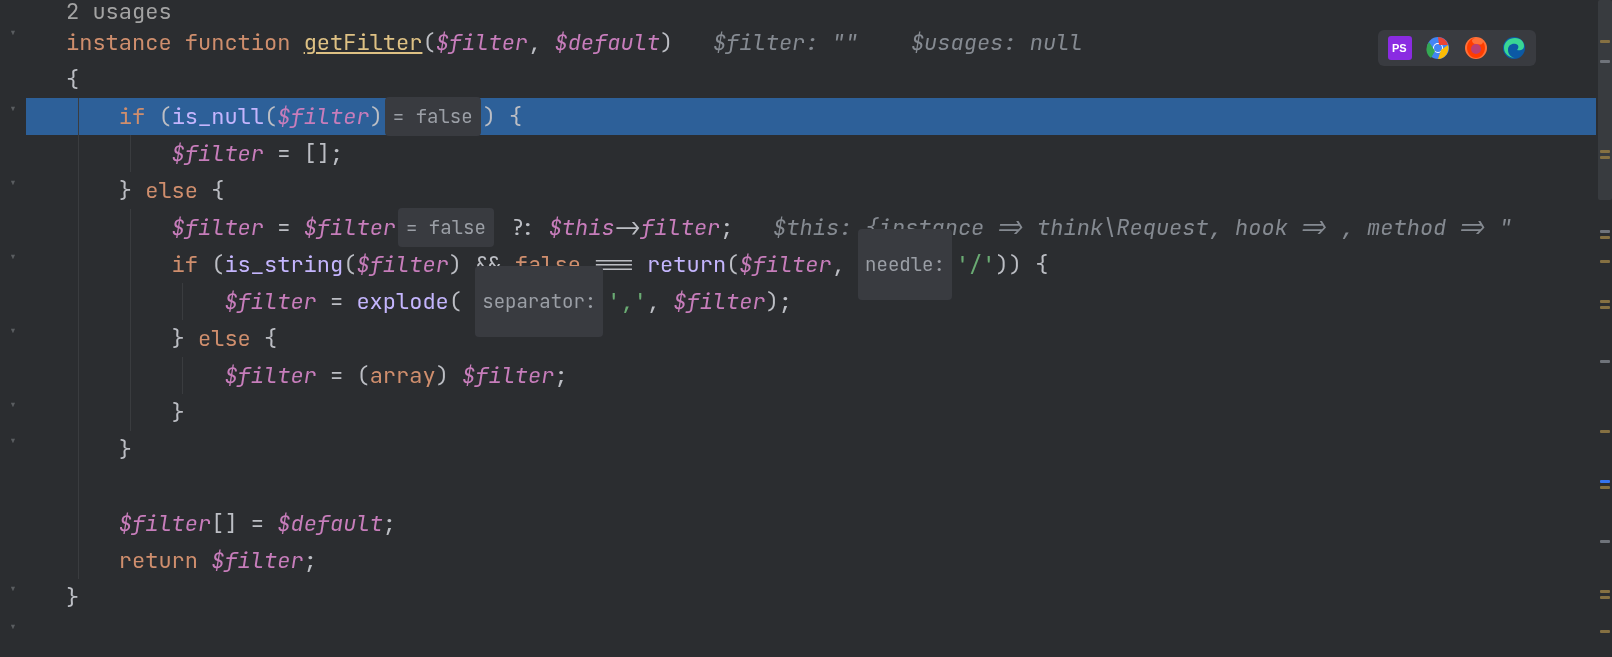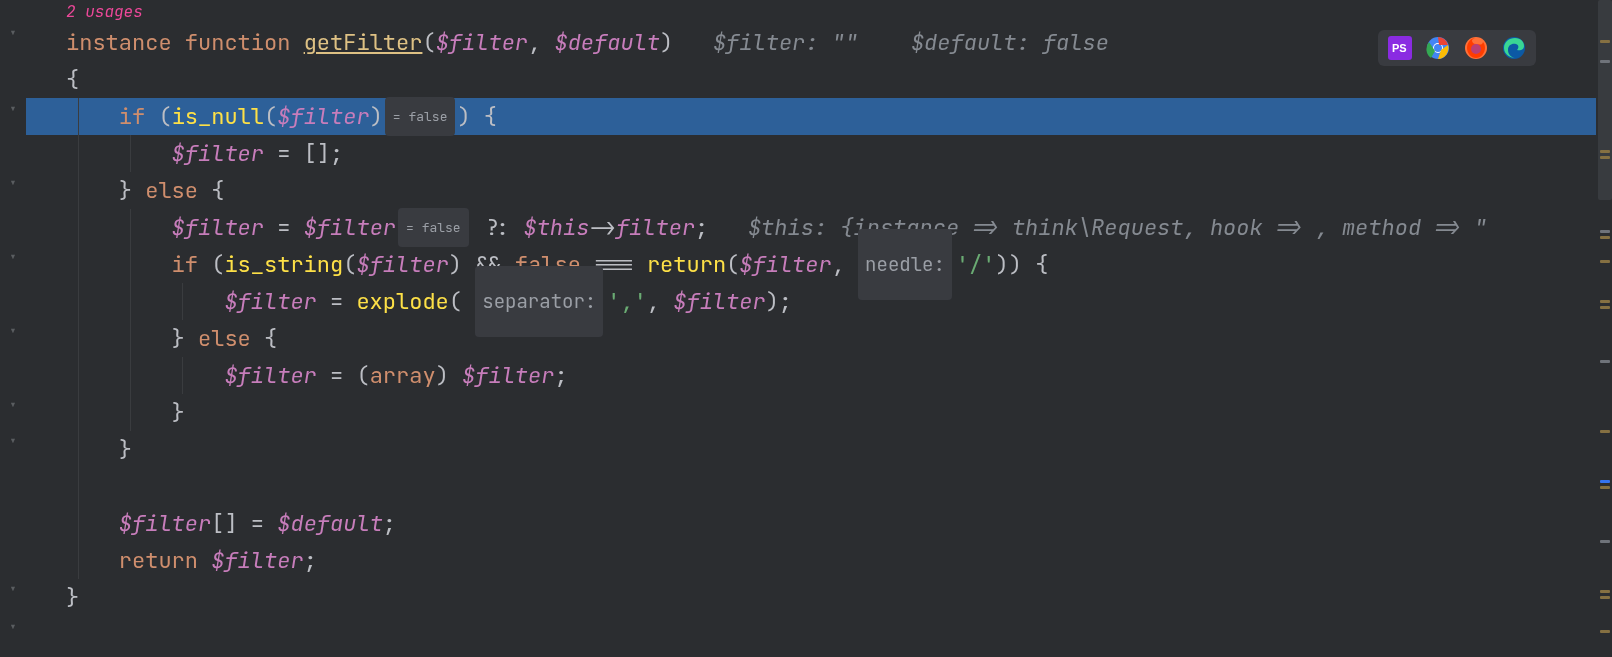--- a/index.html
+++ b/index.html
@@ -58,36 +58,36 @@
   }
   .indent-guide {
     position: absolute;
     top: 0;
     bottom: 0;
     width: 1px;
     background: #3a3c3f;
   }
   
   .kw   { color: #cf8e6d; }           
-  .fn   { color: #fde047; }
+  .fn   { color: #c4b5fd; }
   .fnDef{ color: #dec184; text-decoration: underline; }
   .var  { color: #c77dbb; font-style: italic; }
   .punc { color: #bcbec4; }
   .op   { color: #bcbec4; }
   .str  { color: #6aab73; }
   .inlineHint {
     color: #858a91; font-style: italic;
   }
-  .usages { color: #ec4899; font-style: italic; font-size: 16px; }
+  .usages { color: #a3a3a3; font-size: 22px; }
   .valHint {
     background: #393b40;
     color: #9b9fa6;
     border-radius: 4px;
     padding: 1px 8px;
-    font-size: 13px;
+    font-size: 19px;
     font-style: normal;
     margin: 0 2px;
   }
   .paramBox {
     background: #393b40;
     color: #9b9fa6;
     border-radius: 4px;
     padding: 17px 7px;
     font-size: 19px;
     margin-right: 4px;
@@ -162,21 +162,21 @@
       <span class="kw">function</span><span>&nbsp;</span>
       <span class="fnDef">getFilter</span>
       <span class="punc">(</span>
       <span class="var">$filter</span>
       <span class="punc">,&nbsp;</span>
       <span class="var">$default</span>
       <span class="punc">)</span>
       <span>&nbsp;&nbsp;&nbsp;</span>
       <span class="inlineHint">$filter: ""</span>
       <span>&nbsp;&nbsp;&nbsp;&nbsp;</span>
-      <span class="inlineHint">$default: false</span>
+      <span class="inlineHint">$usages: null</span>
     </div>
 
     <div class="line">
       <span class="punc">{</span>
     </div>
 
     <div class="line debug">
       <span class="indent-guide" style="left:52px"></span>
       <span>&nbsp;&nbsp;&nbsp;&nbsp;</span>
       <span class="kw">if</span>

